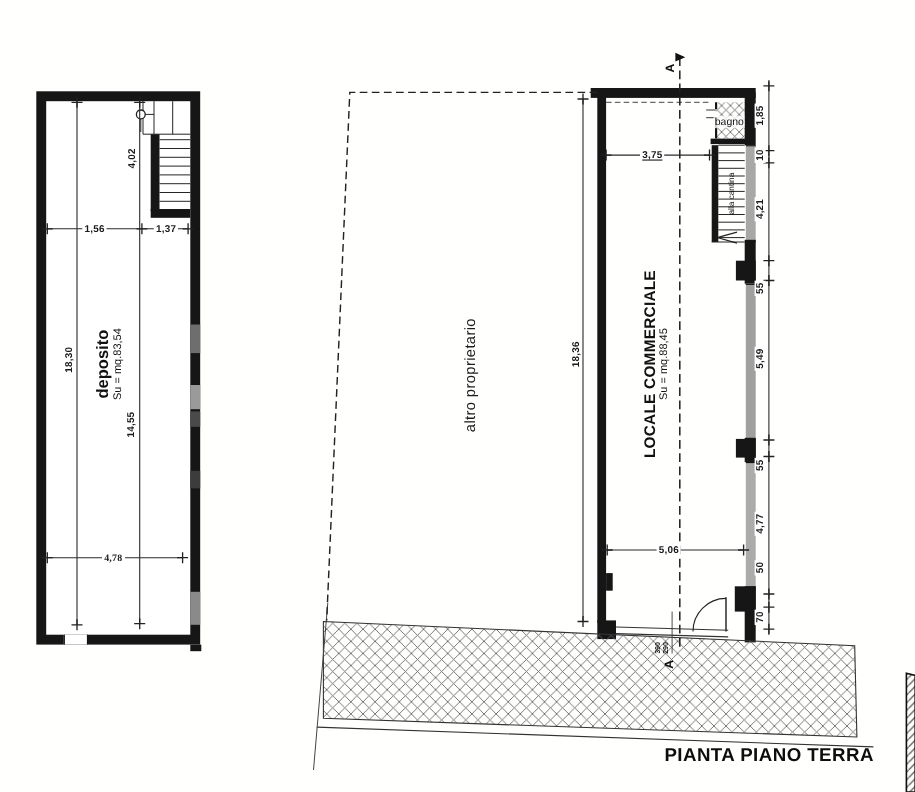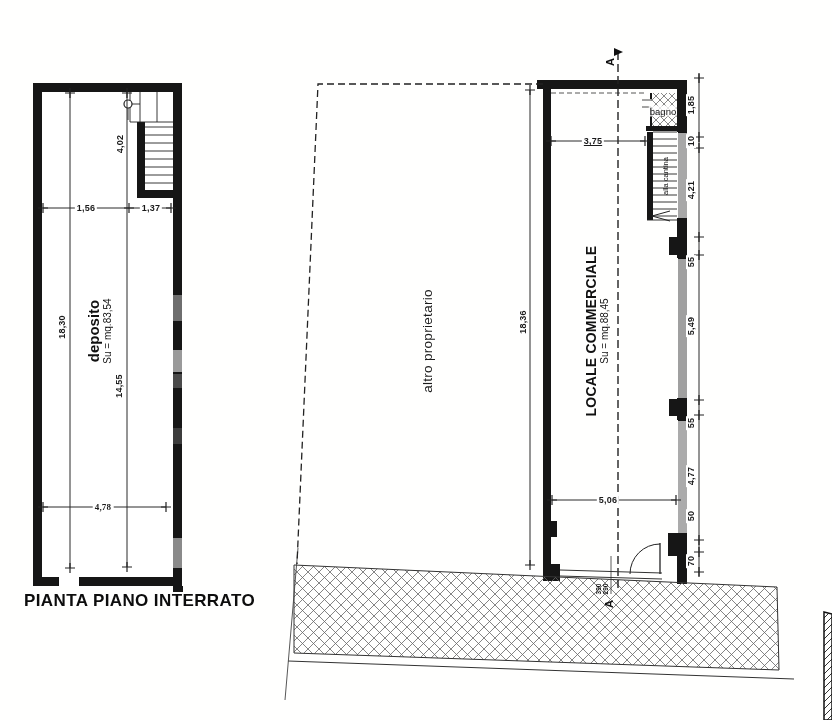--- a/index.html
+++ b/index.html
@@ -126,21 +126,20 @@
   <div class="rot roomlab txt" style="left:100px;top:331px;">
     <div class="l1">deposito</div>
     <div class="l2">Su = mq.83,54</div>
   </div>
   <div class="rot dlab txt" style="left:62px;top:327px;">18,30</div>
   <div class="rot dlab txt" style="left:120px;top:144px;">4,02</div>
   <div class="rot dlab txt" style="left:119px;top:386px;">14,55</div>
   <div class="ctr dlab txt" style="left:86px;top:208px;">1,56</div>
   <div class="ctr dlab txt" style="left:151px;top:208px;">1,37</div>
   <div class="ctr dlab txt" style="left:103px;top:507px;font-family:Liberation Serif, serif;">4,78</div>
-  <div class="title txt" style="left:24px;top:591px;">PIANTA PIANO INTERRATO</div>
 
   <div class="rot parcel-lab txt" style="left:427px;top:341px;">altro proprietario</div>
   <div class="rot locale txt" style="left:597px;top:331px;">
     <div class="l1">LOCALE COMMERCIALE</div>
     <div class="l2">Su = mq.88,45</div>
   </div>
   <div class="ctr bagnolab txt" style="left:663px;top:111px;">bagno</div>
   <div class="rot tiny txt" style="left:665px;top:176px;">alla cantina</div>
   <div class="rot seclab txt" style="left:610px;top:62px;">A</div>
   <div class="rot seclab txt" style="left:609px;top:604px;">A</div>
@@ -154,14 +153,15 @@
 
   <div class="rot dlab txt" style="left:691px;top:105px;">1,85</div>
   <div class="rot dlab txt" style="left:691px;top:141px;">10</div>
   <div class="rot dlab txt" style="left:691px;top:190px;">4,21</div>
   <div class="rot dlab txt" style="left:691px;top:262px;">55</div>
   <div class="rot dlab txt" style="left:691px;top:326px;">5,49</div>
   <div class="rot dlab txt" style="left:691px;top:423px;">55</div>
   <div class="rot dlab txt" style="left:691px;top:476px;">4,77</div>
   <div class="rot dlab txt" style="left:691px;top:516px;">50</div>
   <div class="rot dlab txt" style="left:691px;top:561px;">70</div>
+  <div class="title txt" style="left:604px;top:677px;">PIANTA PIANO TERRA</div>
 
 </div>
 
 </body></html>

